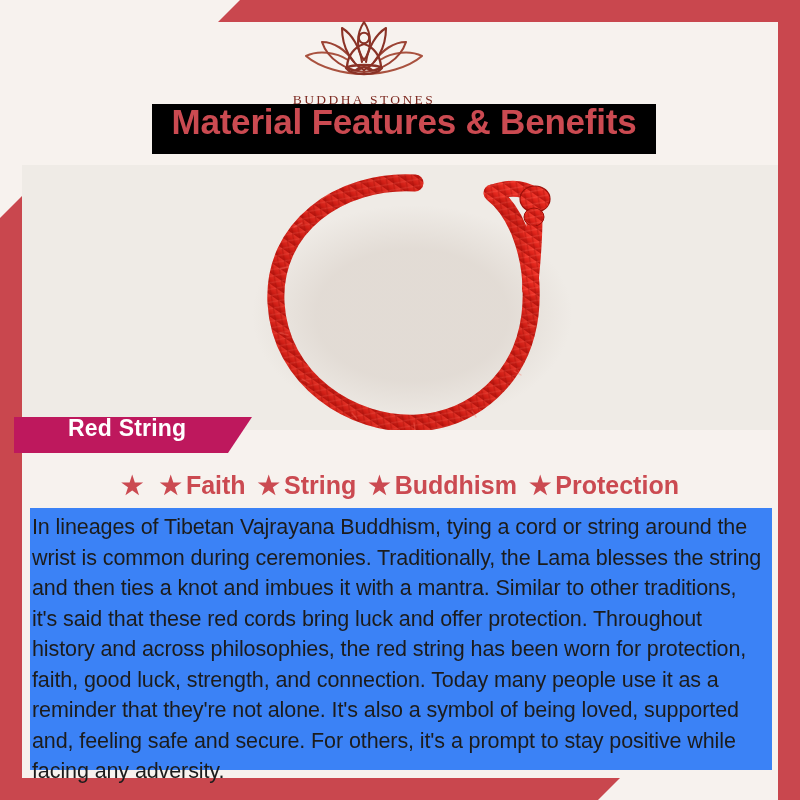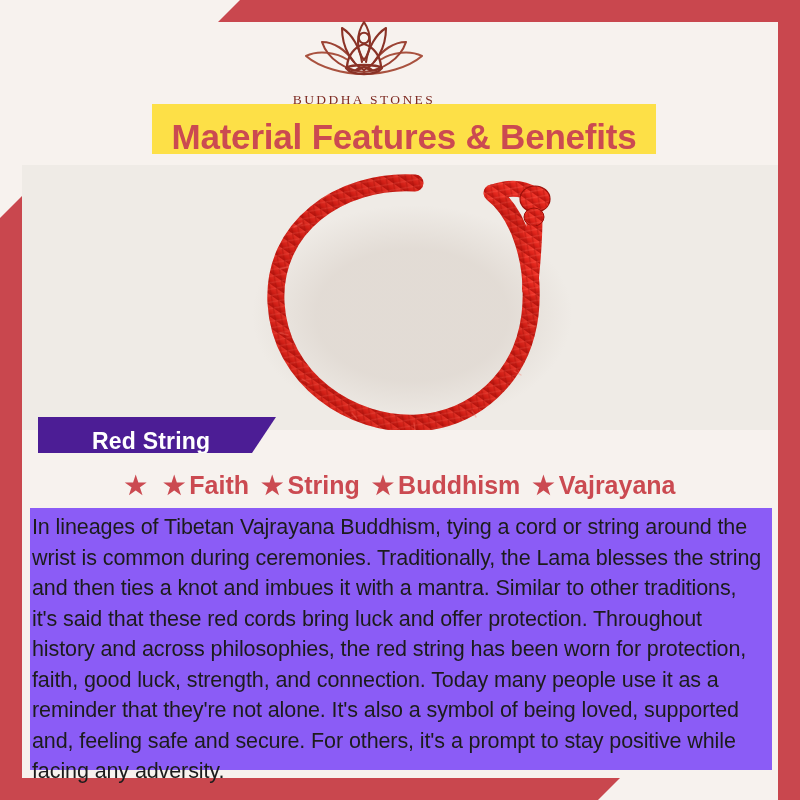--- a/index.html
+++ b/index.html
@@ -82,23 +82,23 @@
     font-weight: 400;
   }
 
   
   .title-banner {
     position: absolute;
     top: 104px;
     left: 152px;
     width: 504px;
     height: 50px;
-    background: #fde047;
+    background: #000000;
     display: flex;
-    align-items: flex-end;
+    align-items: flex-start;
     justify-content: center;
   }
   .title-text {
     font-size: 35px;
     font-weight: bold;
     color: #CB4A51;
     letter-spacing: -0.2px;
     line-height: 1;
     white-space: nowrap;
   }
@@ -112,27 +112,27 @@
     height: 265px;
     background: #EFEBE6;
     overflow: hidden;
   }
   .photo svg { display: block; }
 
   
   .ribbon {
     position: absolute;
     top: 417px;
-    left: 38px;
+    left: 14px;
     width: 238px;
     height: 36px;
-    background: #4c1d95;
+    background: #be185d;
     clip-path: polygon(0 0, 100% 0, calc(100% - 24px) 100%, 0 100%);
     display: flex;
-    align-items: flex-end;
+    align-items: flex-start;
   }
   .ribbon-text {
     margin-left: 54px;
     color: #FFFFFF;
     font-size: 23px;
     font-weight: bold;
     letter-spacing: 0.2px;
     line-height: 1;
   }
 
@@ -165,21 +165,21 @@
     color: #CB4A51;
   }
 
   
   .body-card {
     position: absolute;
     top: 508px;
     left: 30px;
     width: 742px;
     height: 262px;
-    background: #8b5cf6;
+    background: #3b82f6;
     padding: 0;
   }
   .body-text {
     margin: 0;
     padding: 4px 8px 0 2px;
     font-size: 21.5px;
     line-height: 30.5px;
     color: #1C1C1C;
     letter-spacing: -0.1px;
     text-align: left;
@@ -302,21 +302,21 @@
     <span class="benefit">
       <span class="star">★</span>
       <span>String</span>
     </span>
     <span class="benefit">
       <span class="star">★</span>
       <span>Buddhism</span>
     </span>
     <span class="benefit">
       <span class="star">★</span>
-      <span>Vajrayana</span>
+      <span>Protection</span>
     </span>
   </div>
 
   <div class="body-card">
     <p class="body-text">In lineages of Tibetan Vajrayana Buddhism, tying a cord or string around the wrist is common during ceremonies. Traditionally, the Lama blesses the string and then ties a knot and imbues it with a mantra. Similar to other traditions, it's said that these red cords bring luck and offer protection. Throughout history and across philosophies, the red string has been worn for protection, faith, good luck, strength, and connection. Today many people use it as a reminder that they're not alone. It's also a symbol of being loved, supported and, feeling safe and secure. For others, it's a prompt to stay positive while facing any adversity.</p>
   </div>
 
 </div>
 
 </body></html>

